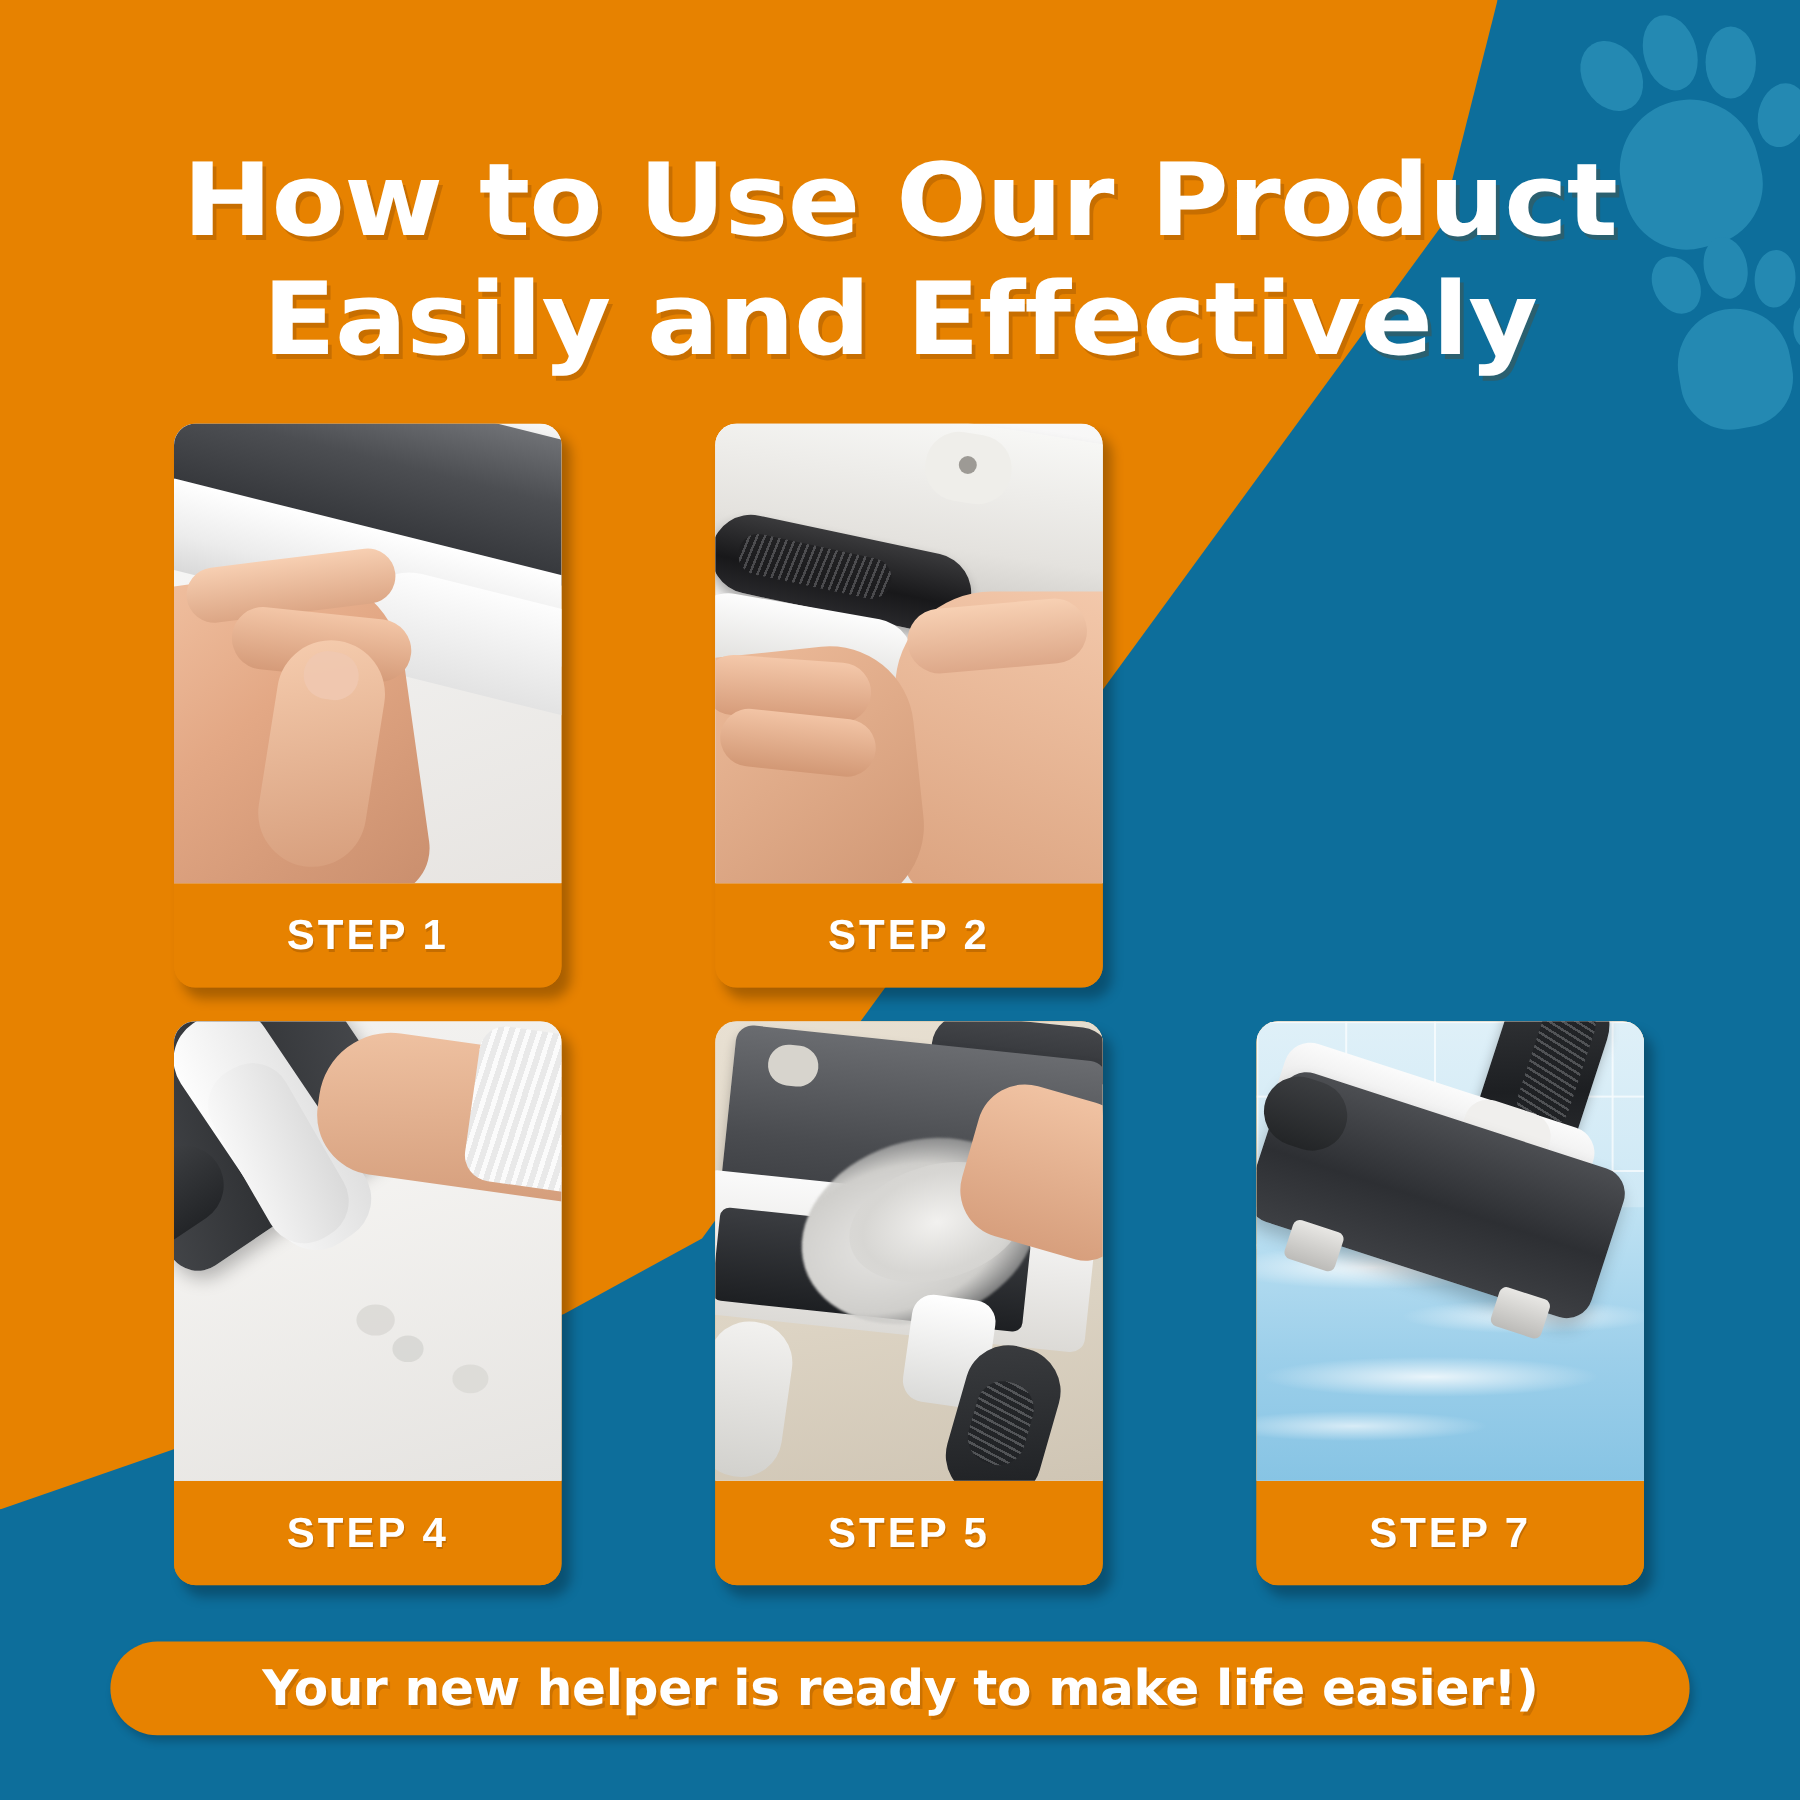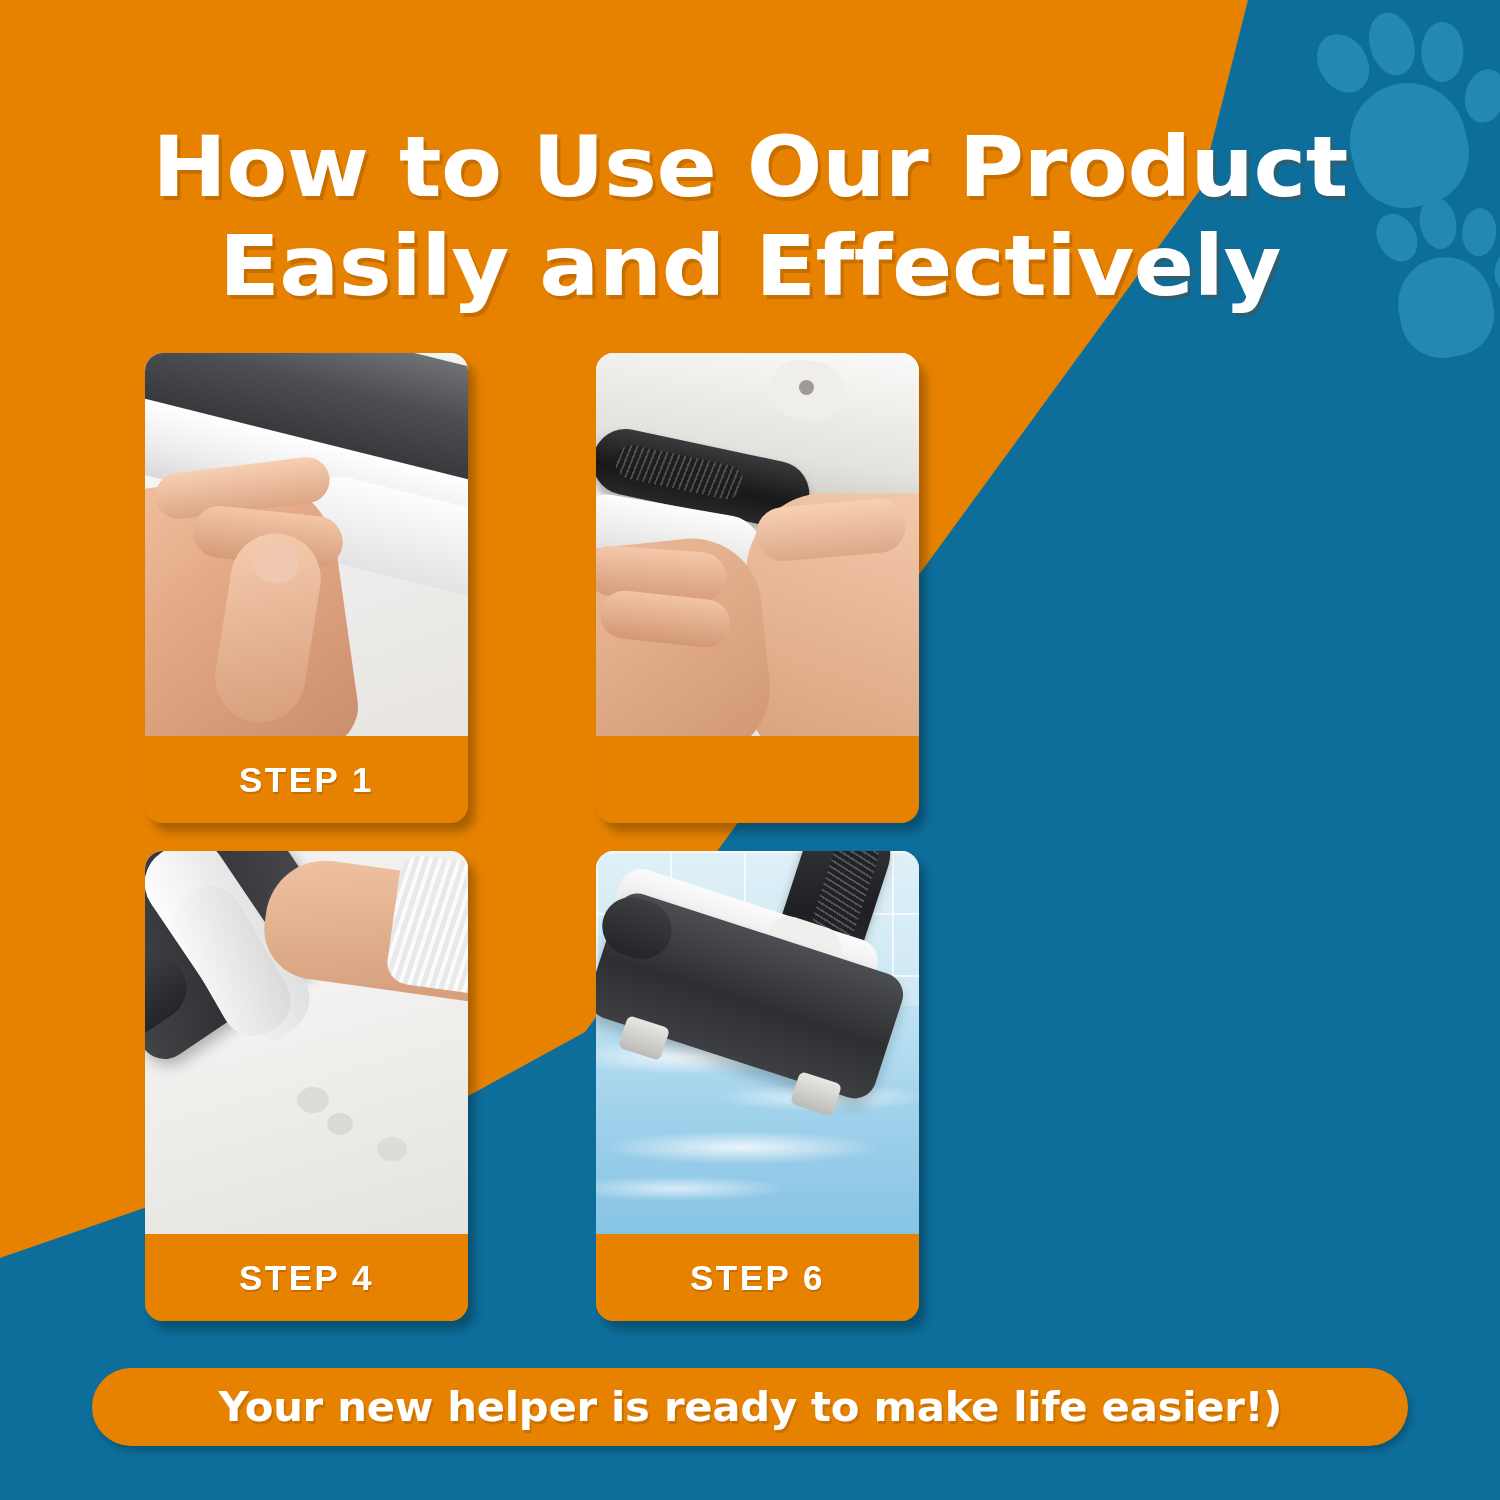--- a/index.html
+++ b/index.html
@@ -288,20 +288,21 @@
             <div class="s2-handle"></div>
             <div class="s2-rib"></div>
             <div class="s2-white-grip"></div>
             <div class="s2-handR"></div>
             <div class="s2-fr1"></div>
             <div class="s2-handL"></div>
             <div class="s2-fl1"></div>
             <div class="s2-fl2"></div>
           </div>
         </div>
+        <div class="caption">STEP 2</div>
       </div>
 
 
     </div>
 
     <div class="row">
 
       <div class="card">
         <div class="photo">
           <div class="ph">
@@ -314,38 +315,58 @@
             <div class="s4-rollcap"></div>
             <div class="s4-white"></div>
             <div class="s4-white2"></div>
             <div class="s4-hand"></div>
             <div class="s4-sleeve"></div>
           </div>
         </div>
         <div class="caption">STEP 4</div>
       </div>
 
+      <div class="card">
+        <div class="photo">
+          <div class="ph">
+            <div class="s5-bg"></div>
+            <div class="s5-lidtop"></div>
+            <div class="s5-lid"></div>
+            <div class="s5-clip"></div>
+            <div class="s5-box"></div>
+            <div class="s5-slot"></div>
+            <div class="s5-barL"></div>
+            <div class="s5-fur"></div>
+            <div class="s5-fur2"></div>
+            <div class="s5-hand"></div>
+            <div class="s5-neck"></div>
+            <div class="s5-handle"></div>
+            <div class="s5-rib"></div>
+          </div>
+        </div>
+        <div class="caption">STEP 5</div>
+      </div>
 
       <div class="card">
         <div class="photo">
           <div class="ph">
             <div class="s6-bg"></div>
             <div class="s6-tiles"></div>
             <div class="s6-water"></div>
             <div class="s6-handle"></div>
             <div class="s6-rib"></div>
             <div class="s6-white"></div>
             <div class="s6-neck"></div>
             <div class="s6-roller"></div>
             <div class="s6-cap"></div>
             <div class="s6-clip1"></div>
             <div class="s6-clip2"></div>
           </div>
         </div>
-        <div class="caption">STEP 6</div>
+        <div class="caption">STEP 7</div>
       </div>
 
     </div>
   </div>
 
   <div class="banner">
     <span>Your new helper is ready to make life easier!)</span>
   </div>
 
 </div>

